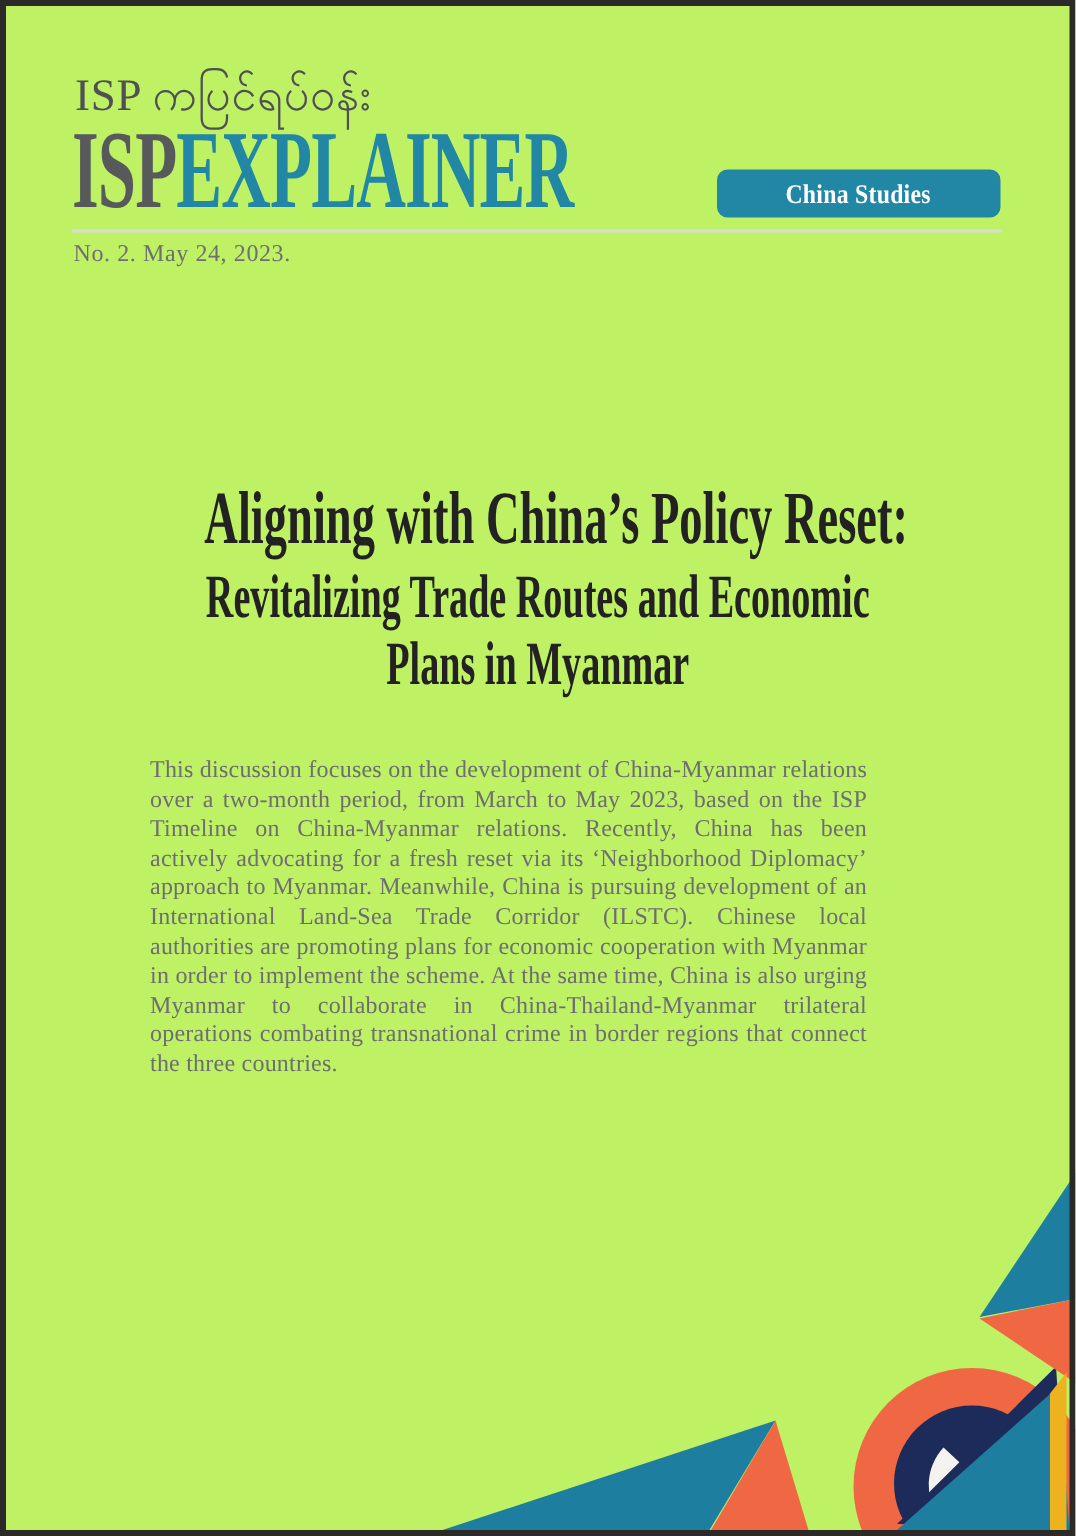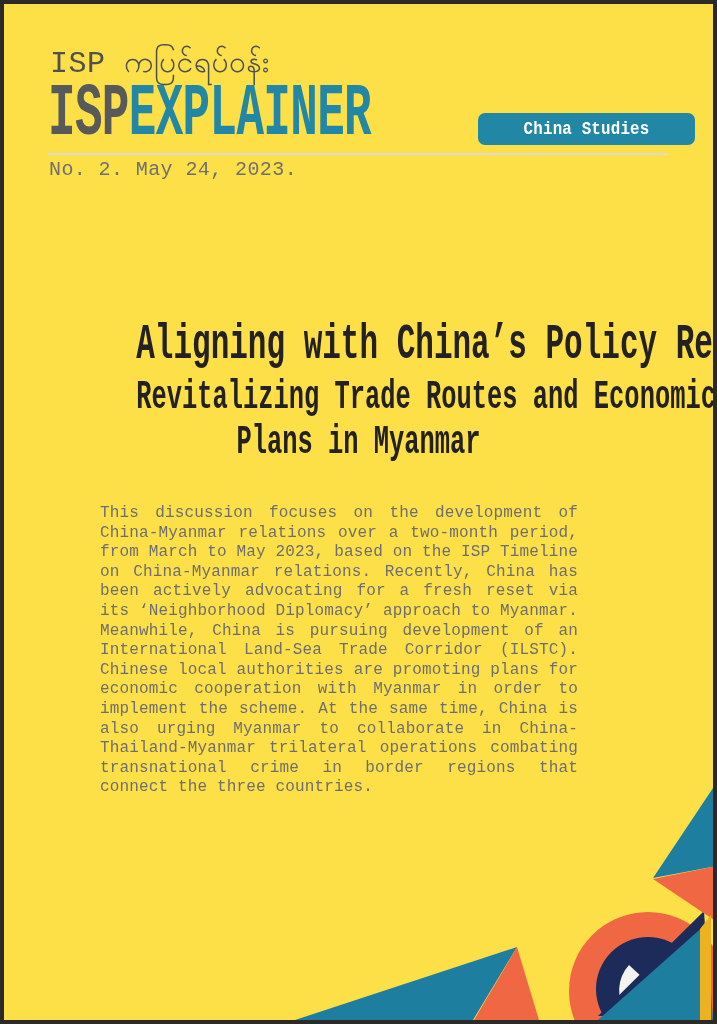--- a/index.html
+++ b/index.html
@@ -1,21 +1,21 @@
 <!DOCTYPE html>
 <html><head>
 <meta charset="utf-8">
 <style>
   html,body{margin:0;padding:0;background:#d9d7d4;}
   .page{
     position:relative;
     width:717px;height:1024px;
-    background:#fde047;
+    background:#bef264;
     overflow:hidden;
-    font-family:Liberation Mono, monospace;
+    font-family:Liberation Serif, serif;
     -webkit-font-smoothing:antialiased;
   }
   .frame{
     position:absolute;inset:0;
     border:4px solid #2b2a28;
     z-index:10;
   }
   
   .burmese{
     position:absolute;left:50px;top:47px;
@@ -25,37 +25,37 @@
   .brand{
     position:absolute;left:48px;top:82px;
     font-size:74px;line-height:64px;font-weight:bold;
     letter-spacing:-1px;white-space:nowrap;
     transform:scaleX(0.62);transform-origin:0 50%;
     z-index:2;
   }
   .brand .isp{color:#58595b;}
   .brand .explainer{color:#2187a5;}
   .badge{
-    position:absolute;left:478px;top:113px;width:217px;height:32px;
+    position:absolute;left:478px;top:113px;width:189px;height:32px;
     background:#2187a5;border-radius:7px;
     display:flex;align-items:center;justify-content:center;
     z-index:2;
   }
   .badge span{
     color:#ffffff;font-size:18px;font-weight:bold;
     transform:scaleX(0.88);transform-origin:50% 50%;
     white-space:nowrap;letter-spacing:0.2px;
   }
   .divider{
     position:absolute;left:48px;right:49px;top:153px;height:2px;
     background:#dcdad6;z-index:2;
   }
   .issue{
     position:absolute;left:49px;top:160px;
-    font-size:20px;line-height:20px;color:#6e6f72;
+    font-size:16px;line-height:20px;color:#6e6f72;
     letter-spacing:0.4px;z-index:2;
   }
   
   .title{
     position:absolute;left:0;right:0;top:318px;
     text-align:center;color:#242122;font-weight:bold;z-index:2;
   }
   .title .t1{font-size:50px;line-height:54px;transform:scaleX(0.62);transform-origin:50% 50%;white-space:nowrap;}
   .title .t2{font-size:41px;line-height:45px;margin-top:3px;transform:scaleX(0.62);transform-origin:50% 50%;white-space:nowrap;}
   .title .t3{font-size:41px;line-height:44px;transform:scaleX(0.62);transform-origin:50% 50%;white-space:nowrap;}

